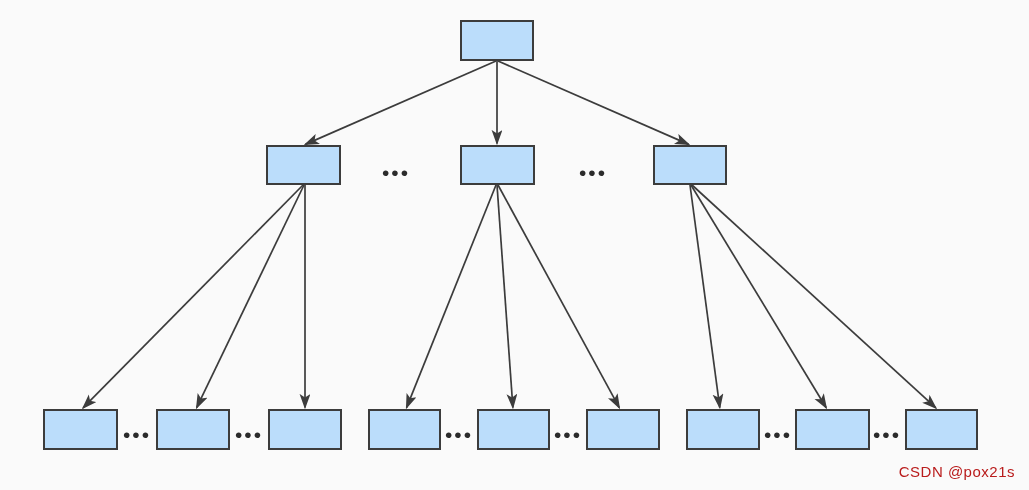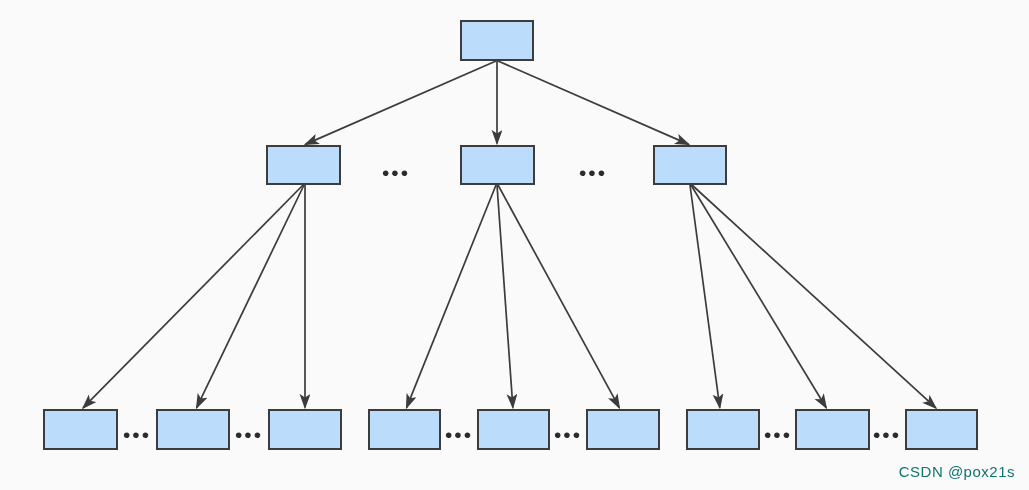--- a/index.html
+++ b/index.html
@@ -42,21 +42,21 @@
     line-height: 1;
     letter-spacing: 2px;
     font-family: "Liberation Sans", sans-serif;
     white-space: nowrap;
     user-select: none;
   }
   #watermark {
     position: absolute;
     right: 14px;
     bottom: 10px;
-    color: #0f766e;
+    color: #b91c1c;
     font-size: 15px;
     font-family: "Liberation Sans", sans-serif;
     letter-spacing: 0.5px;
     white-space: nowrap;
   }
 </style>
 </head>
 <body>
 
 <div id="diagram-root">

